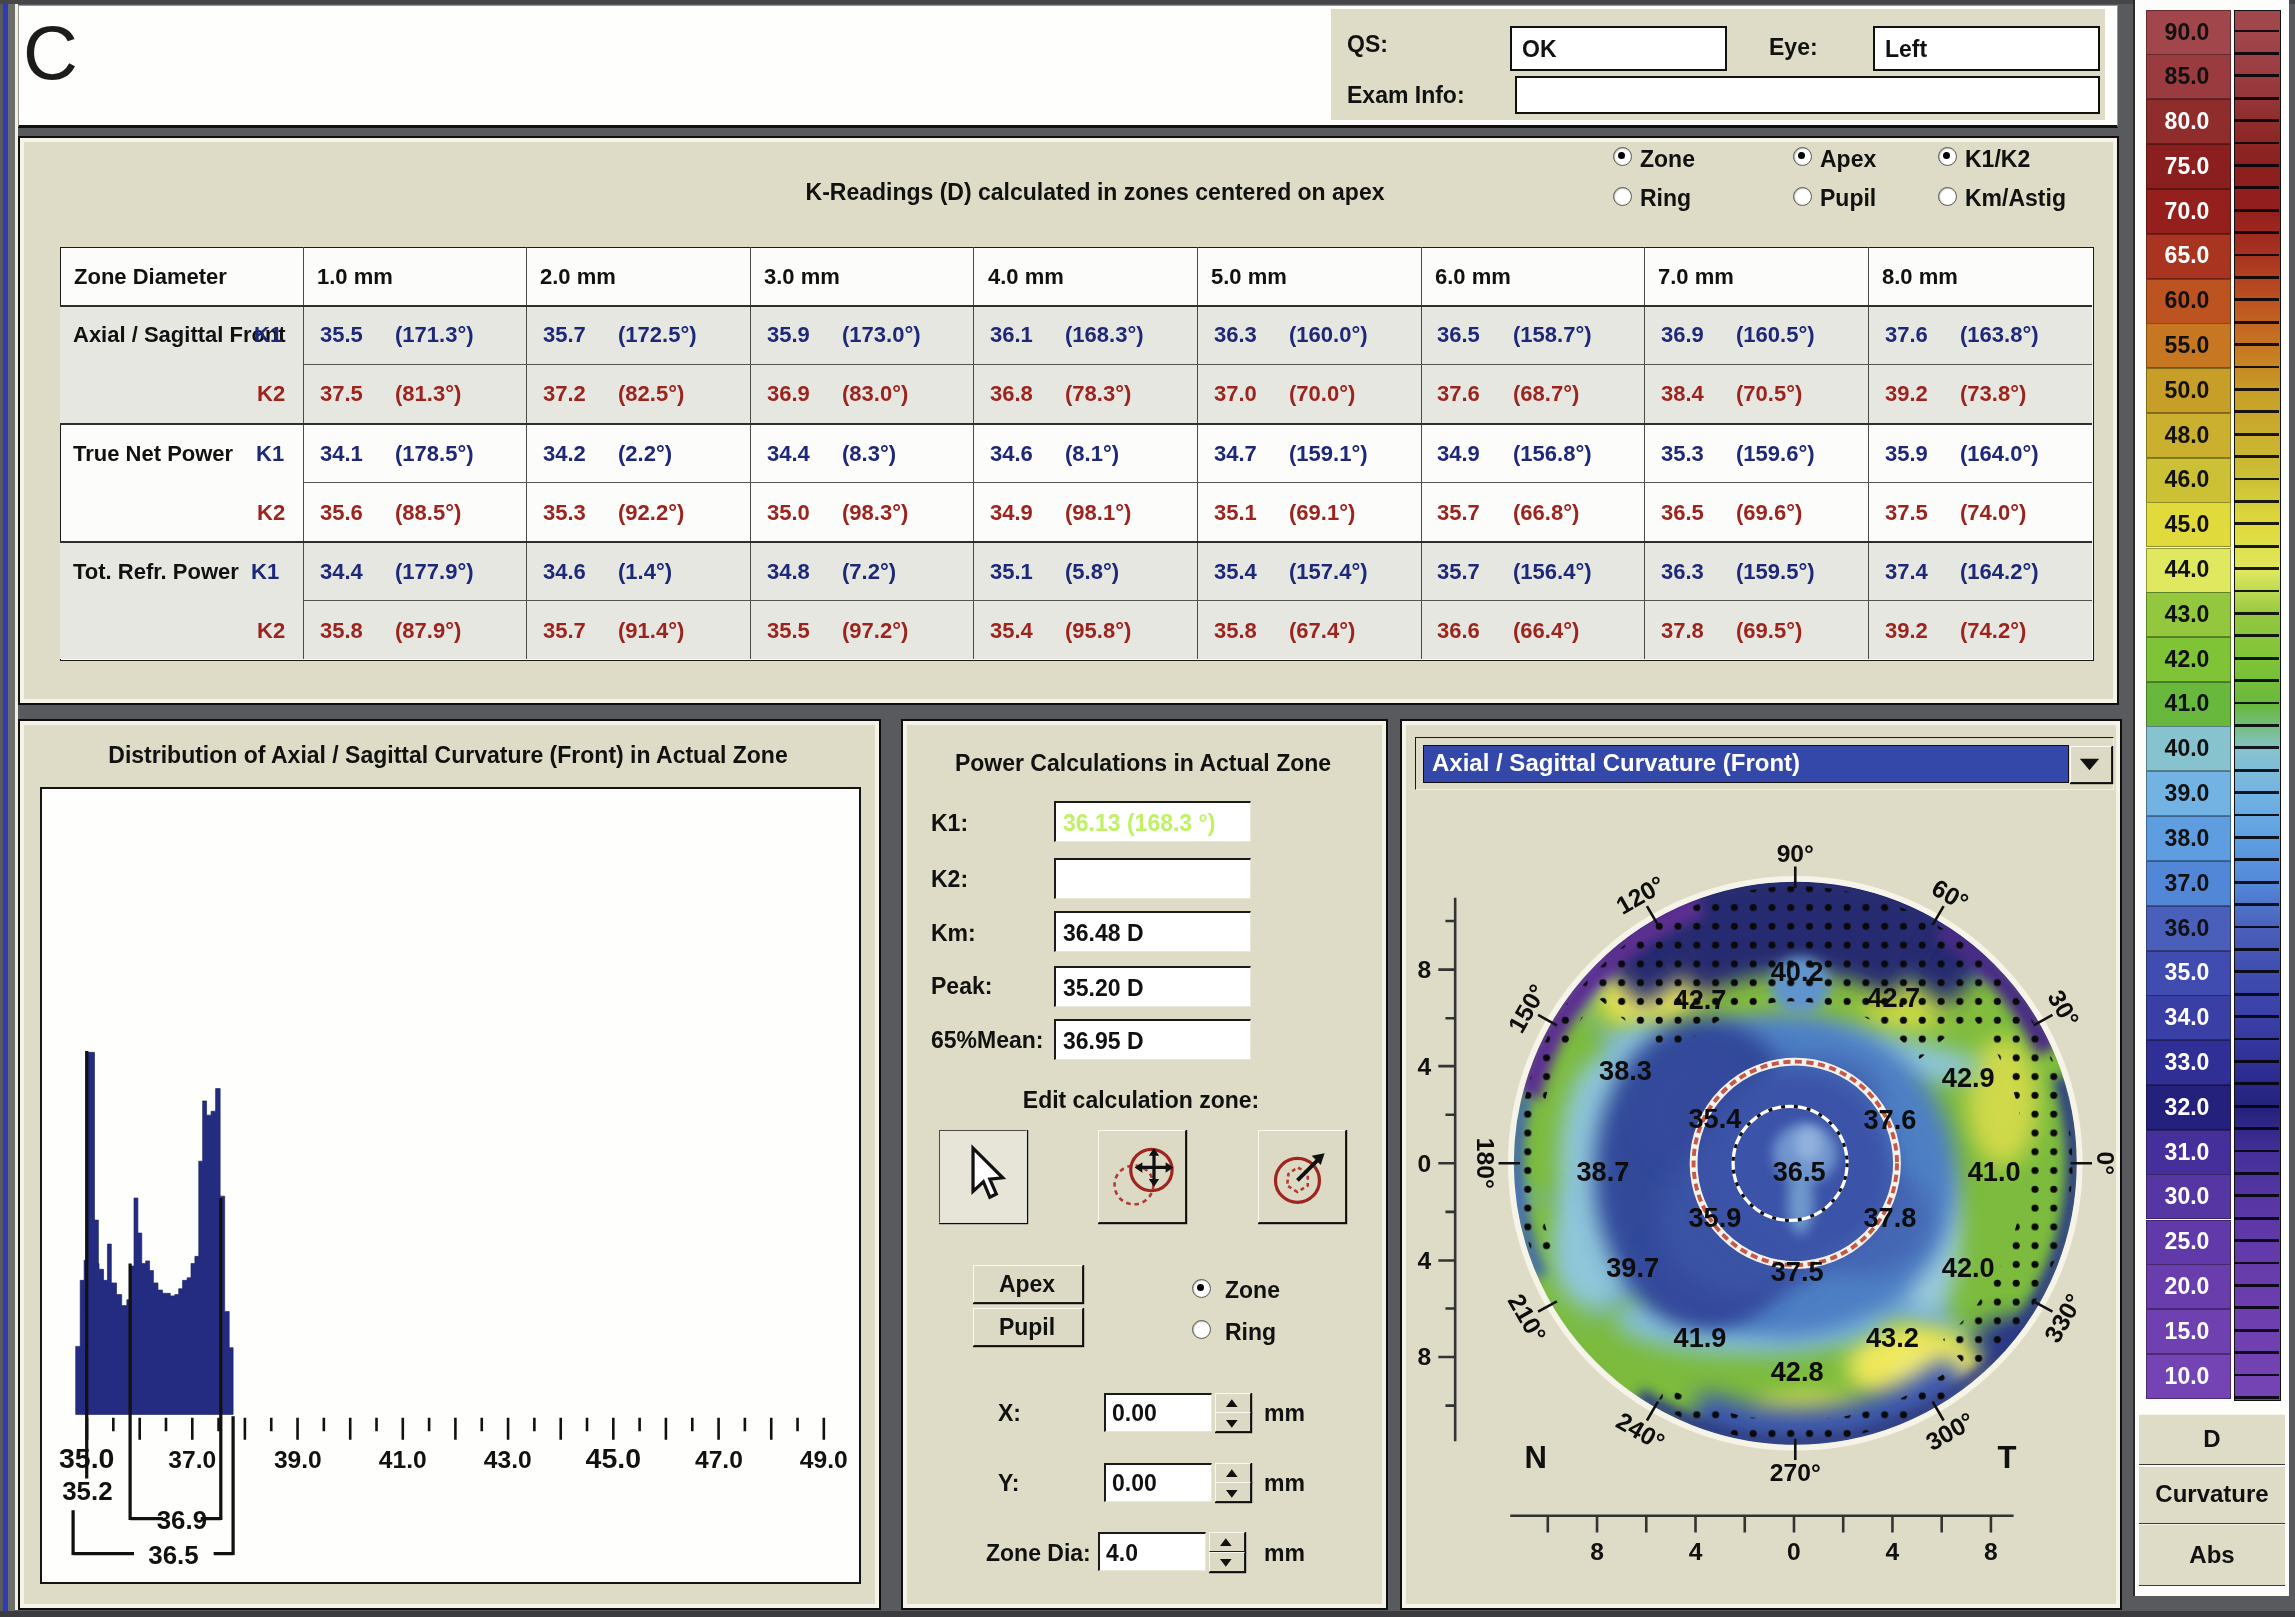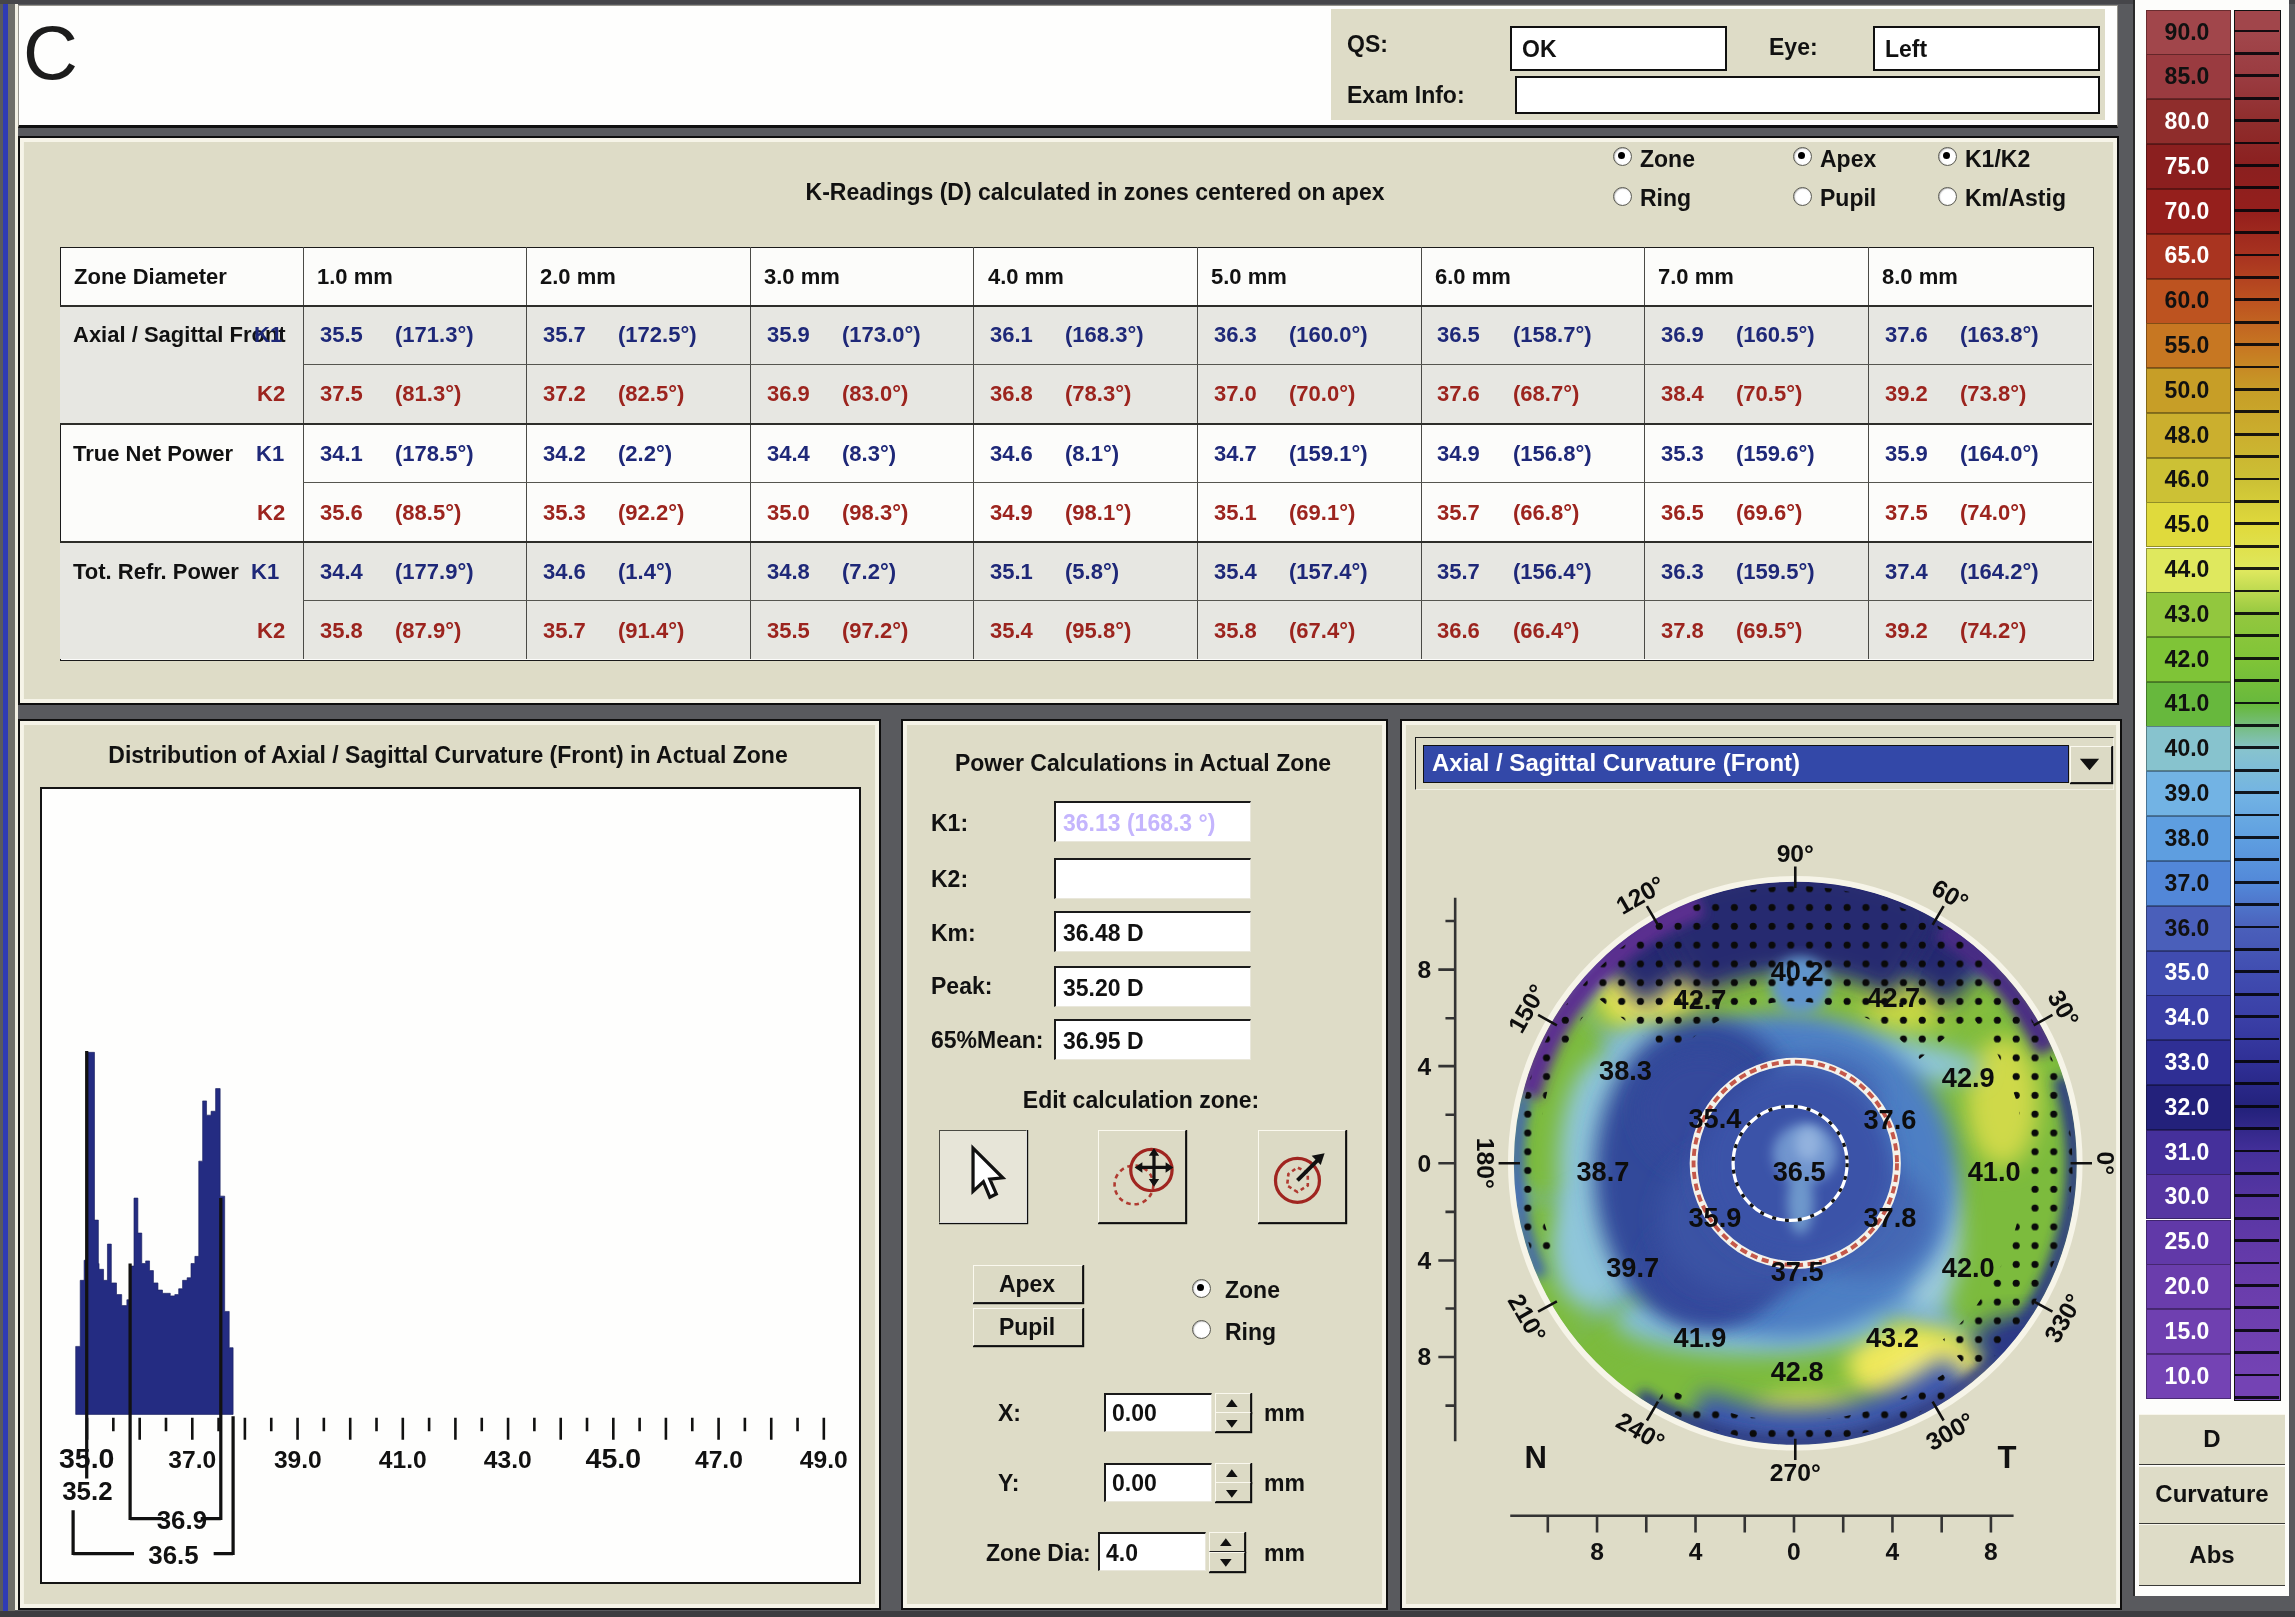--- a/index.html
+++ b/index.html
@@ -197,21 +197,21 @@
       <text x="135" y="2315" font-size="40" font-weight="bold" fill="#111" text-anchor="middle" font-family="Liberation Sans">35.2</text>
     </svg>
 <div class="panel" style="left:901px;top:719px;width:483px;height:887px;"></div>
 <div class="txt" style="left:1143px;transform:translateX(-50%);top:763px;line-height:0;font-size:23px;font-weight:bold;color:#111;">Power Calculations in Actual Zone</div>
 <div class="txt" style="left:931px;top:823px;line-height:0;font-size:23px;font-weight:bold;color:#111;">K1:</div>
 <div class="txt" style="left:931px;top:879px;line-height:0;font-size:23px;font-weight:bold;color:#111;">K2:</div>
 <div class="txt" style="left:931px;top:933px;line-height:0;font-size:23px;font-weight:bold;color:#111;">Km:</div>
 <div class="txt" style="left:931px;top:986px;line-height:0;font-size:23px;font-weight:bold;color:#111;">Peak:</div>
 <div class="txt" style="left:931px;top:1040px;line-height:0;font-size:23px;font-weight:bold;color:#111;">65%Mean:</div>
 <div class="sunk" style="left:1054px;top:801px;width:194px;height:38px;"></div>
-<div class="txt" style="left:1063px;top:823px;line-height:0;font-size:23px;font-weight:bold;color:#111;"><span style="color:#c4b5fd">36.13 (168.3 °)</span></div>
+<div class="txt" style="left:1063px;top:823px;line-height:0;font-size:23px;font-weight:bold;color:#111;"><span style="color:#bef264">36.13 (168.3 °)</span></div>
 <div class="sunk" style="left:1054px;top:858px;width:194px;height:38px;"></div>
 <div class="txt" style="left:1063px;top:880px;line-height:0;font-size:23px;font-weight:bold;color:#111;"><span style="color:#ffffff">36.82 (78.3 °)</span></div>
 <div class="sunk" style="left:1054px;top:911px;width:194px;height:38px;"></div>
 <div class="txt" style="left:1063px;top:933px;line-height:0;font-size:23px;font-weight:bold;color:#111;">36.48 D</div>
 <div class="sunk" style="left:1054px;top:966px;width:194px;height:38px;"></div>
 <div class="txt" style="left:1063px;top:988px;line-height:0;font-size:23px;font-weight:bold;color:#111;">35.20 D</div>
 <div class="sunk" style="left:1054px;top:1019px;width:194px;height:38px;"></div>
 <div class="txt" style="left:1063px;top:1041px;line-height:0;font-size:23px;font-weight:bold;color:#111;">36.95 D</div>
 <div class="txt" style="left:1141px;transform:translateX(-50%);top:1100px;line-height:0;font-size:23px;font-weight:bold;color:#111;">Edit calculation zone:</div>
 <div class="abs" style="left:939px;top:1130px;width:86px;height:91px;background:#E7E5D8;border:1.9px solid;border-color:#4a4a42 #ddd #ddd #4a4a42;box-shadow:0.6px 0.6px 0 0.6px #0e0e0e;"></div>

